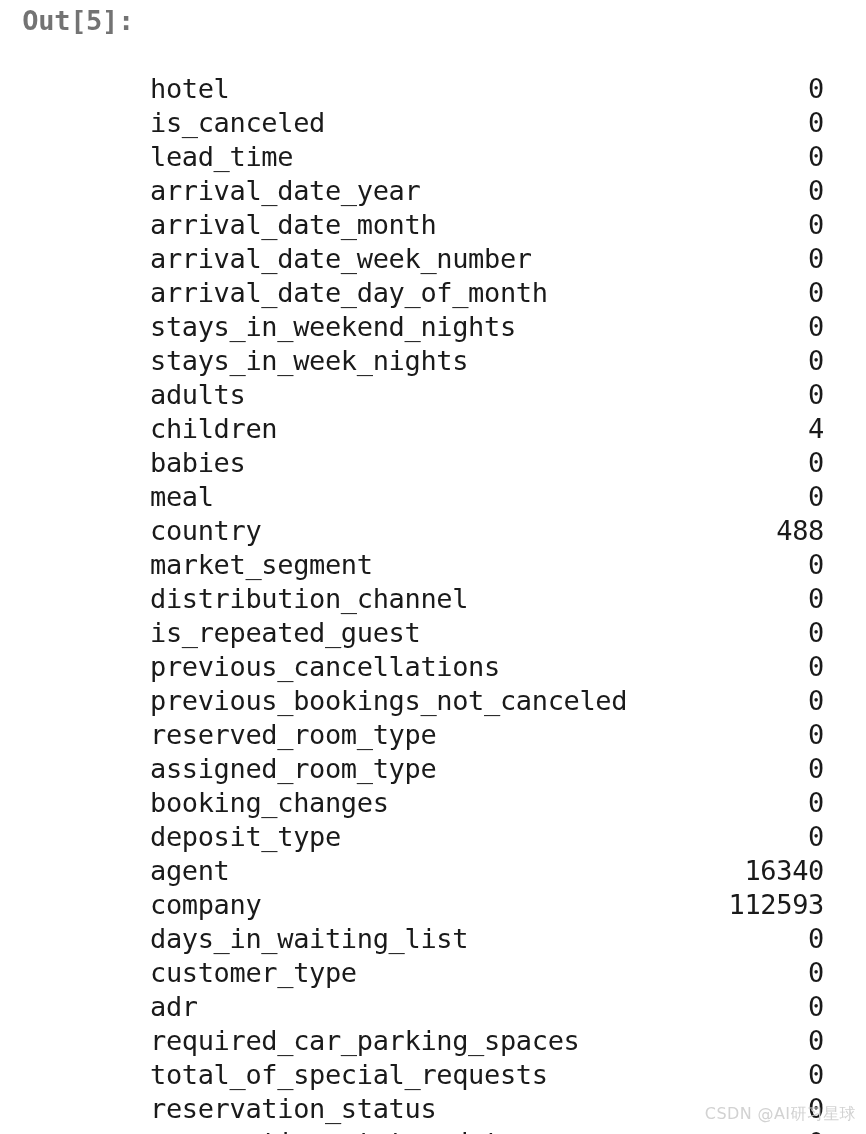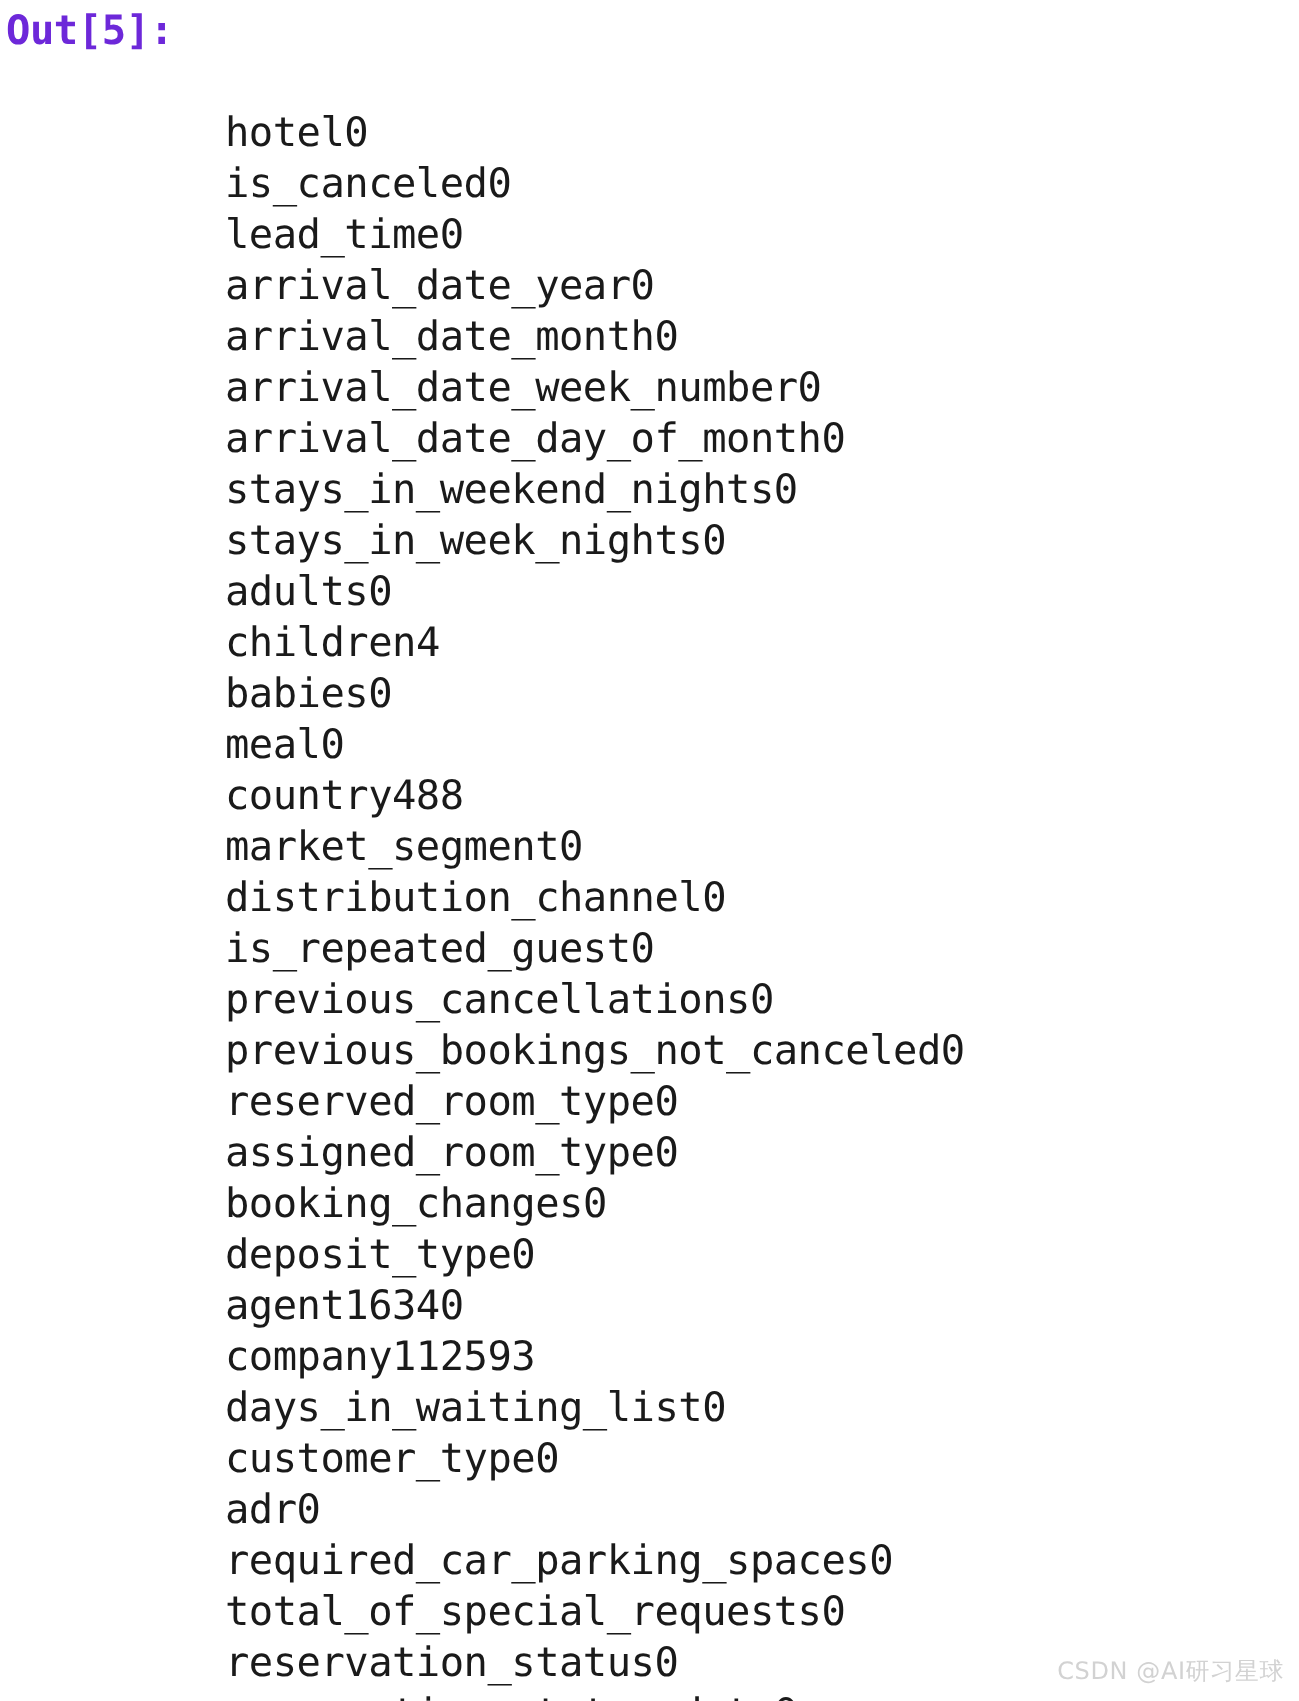--- a/index.html
+++ b/index.html
@@ -27,41 +27,41 @@
     position: absolute;
     left: 4px;
     top: 4px;
     width: 130px;
     height: 34px;
     line-height: 34px;
     font-family: "DejaVu Sans Mono", monospace;
     font-size: 27px;
     font-weight: 700;
     letter-spacing: -0.3px;
-    color: #6d28d9;
+    color: #737373;
     white-space: pre;
-    text-align: left;
+    text-align: right;
   }
 
   
   #series-block {
     position: absolute;
     left: 150px;
     top: 4px;
     width: 674px;
     font-family: "DejaVu Sans Mono", monospace;
     font-size: 27px;
     line-height: 34px;
     color: #1a1a1a;
     white-space: pre;
   }
 
   .series-row {
     display: flex;
-    justify-content: flex-start;
+    justify-content: space-between;
     align-items: baseline;
     height: 34px;
     line-height: 34px;
     width: 674px;
   }
 
   .series-index {
     flex: 0 0 auto;
     white-space: pre;
     letter-spacing: -0.35px;

